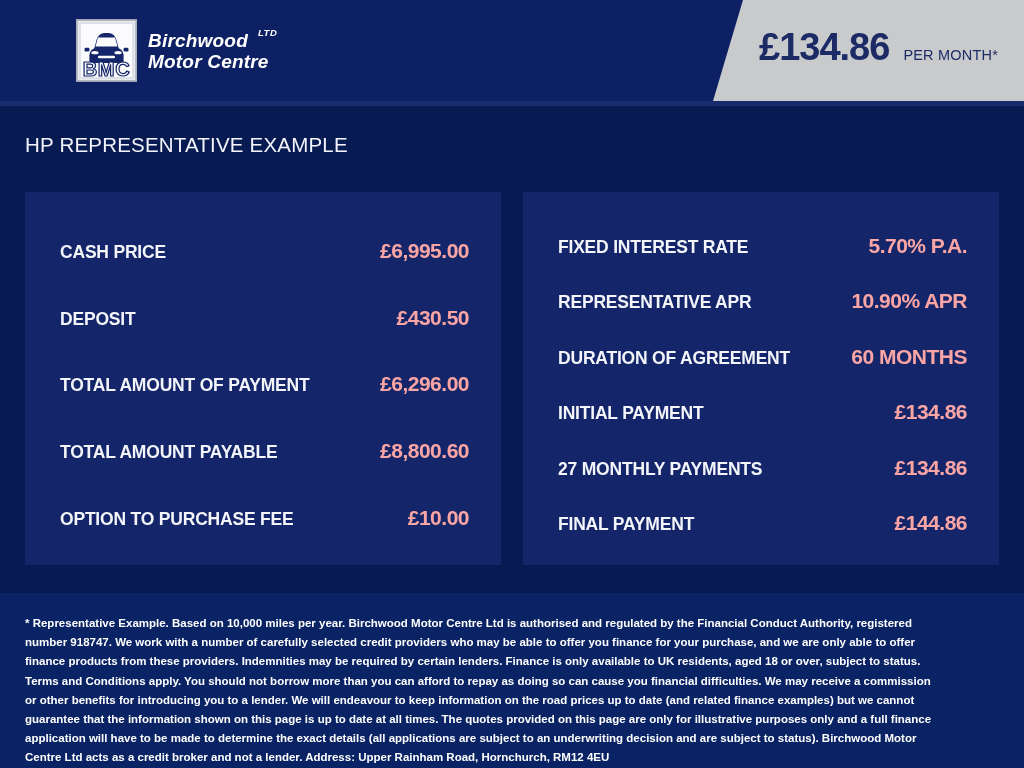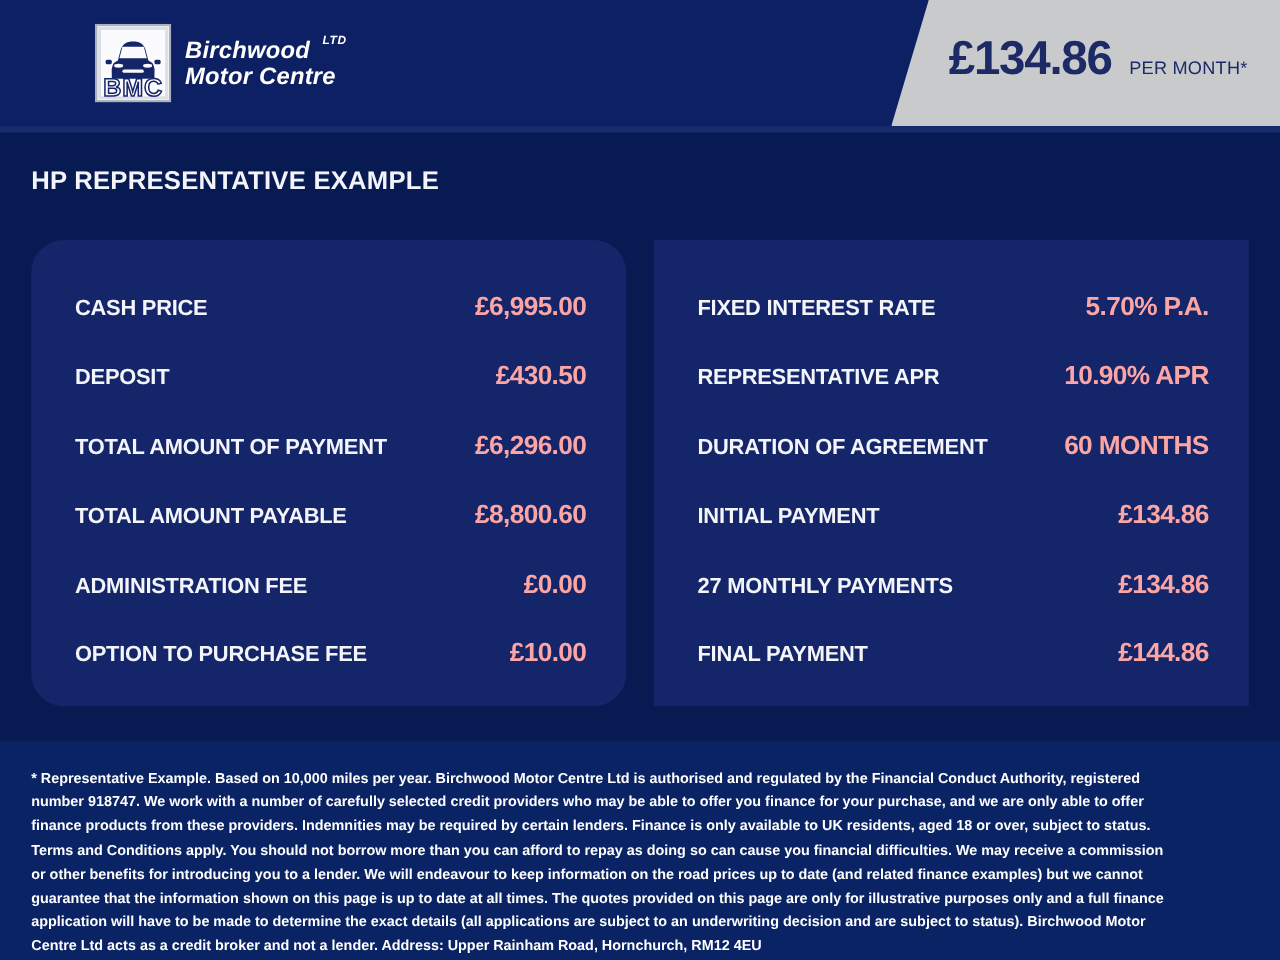--- a/index.html
+++ b/index.html
@@ -48,31 +48,31 @@
     color:#1c2a66; font-weight:bold; font-size:38px; letter-spacing:-1px;
   }
   .banner-period {
     color:#1c2a66; font-weight:normal; font-size:14.5px; margin-left:14px;
     letter-spacing:0.2px;
   }
 
   
   .page-title {
     position:absolute; top:133px; left:25px;
-    color:#f2f4fa; font-weight:bold; font-size:20.5px; letter-spacing:0.2px;
+    color:#f2f4fa; font-weight:normal; font-size:20.5px; letter-spacing:0.2px;
   }
 
   
   .panel {
     position:absolute; top:192px; width:476px; height:373px;
     background:#142669;
     display:flex; flex-direction:column; justify-content:space-around;
     padding:26px 32px 14px 35px;
   }
-  .panel.left  { left:25px;border-radius:26px; }
+  .panel.left  { left:25px; }
   .panel.right { left:523px; }
   .row {
     display:flex; justify-content:space-between; align-items:baseline;
   }
   .lbl {
     color:#f3f5fa; font-weight:bold; font-size:17.5px; letter-spacing:-0.2px;
     white-space:nowrap;
   }
   .val {
     color:#fca5a5; font-weight:bold; font-size:21px; letter-spacing:-0.5px;
@@ -136,24 +136,20 @@
   </div>
   <div class="row">
     <span class="lbl">TOTAL AMOUNT OF PAYMENT</span>
     <span class="val">£6,296.00</span>
   </div>
   <div class="row">
     <span class="lbl">TOTAL AMOUNT PAYABLE</span>
     <span class="val">£8,800.60</span>
   </div>
   <div class="row">
-    <span class="lbl">ADMINISTRATION FEE</span>
-    <span class="val">£0.00</span>
-  </div>
-  <div class="row">
     <span class="lbl">OPTION TO PURCHASE FEE</span>
     <span class="val">£10.00</span>
   </div>
 </div>
 
 <div class="panel right">
   <div class="row">
     <span class="lbl">FIXED INTEREST RATE</span>
     <span class="val">5.70% P.A.</span>
   </div>

